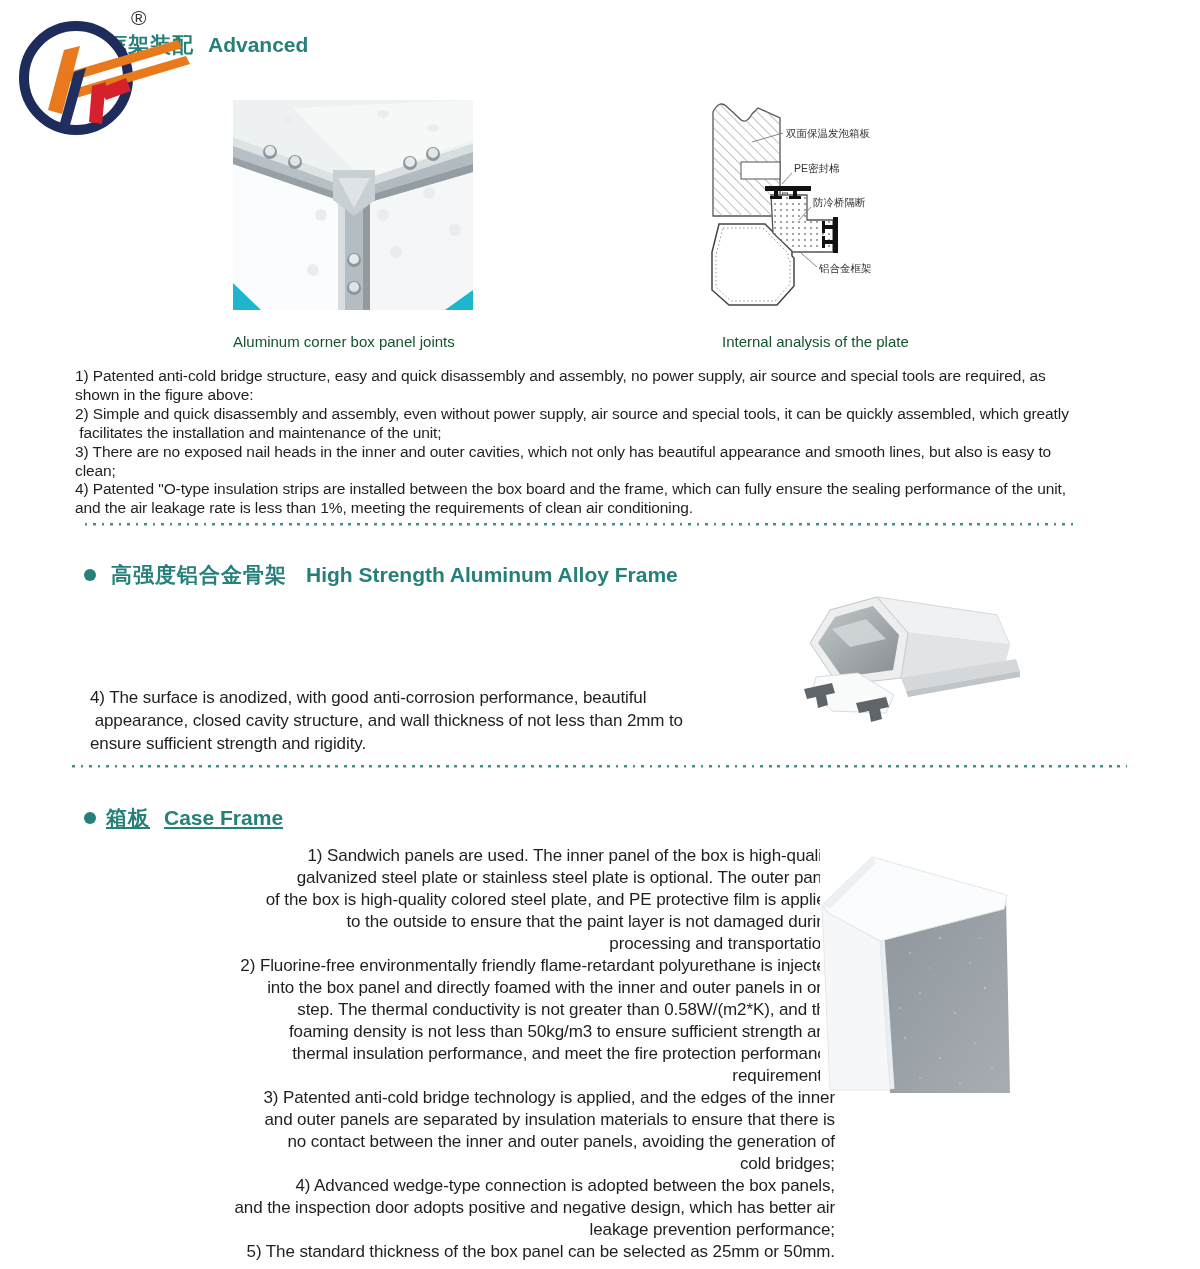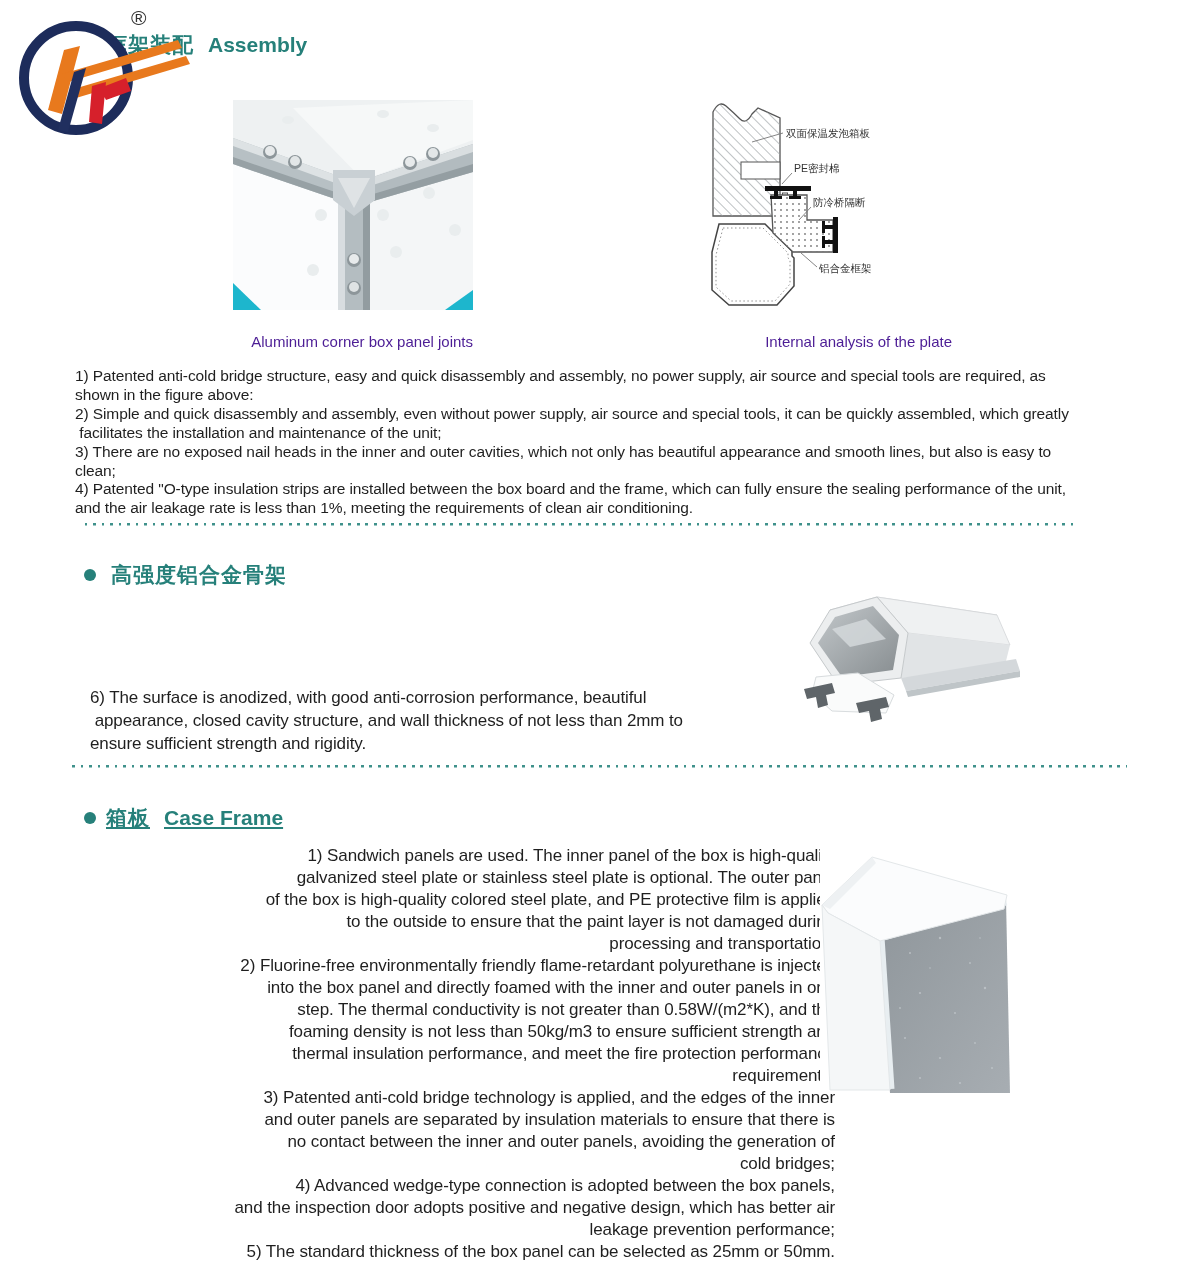--- a/index.html
+++ b/index.html
@@ -11,21 +11,21 @@
             font-weight:bold;font-size:21px;white-space:nowrap;}
   .sec-head .dot{width:12px;height:12px;border-radius:50%;background:#26807a;flex:0 0 auto;}
   .sec-head .zh{letter-spacing:1px;}
   .sec-head .en{margin-left:4px;}
   
   .para{position:absolute;white-space:pre-wrap;color:#1f1f1f;letter-spacing:-0.1px;}
   .para.small{font-size:15.5px;line-height:18.9px;}
   .para.big{font-size:17px;line-height:23.2px;}
   .para.case{font-size:17px;line-height:22px;text-align:right;}
   
-  .caption{position:absolute;text-align:right;color:#4c1d95;font-size:15px;}
+  .caption{position:absolute;text-align:left;color:#14532d;font-size:15px;}
   
   .divider{position:absolute;height:3px;
      background-image:repeating-linear-gradient(to right,#3f918b 0 2.5px,transparent 2.5px 8.5px);
      background-size:100% 2.5px;background-repeat:no-repeat;background-position:0 0;}
   .reg{position:absolute;font-size:21px;color:#333;}
   svg text{font-family:"Liberation Sans", sans-serif;}
 </style>
 </head>
 <body>
 
@@ -37,21 +37,21 @@
     <polygon points="34,92 50,32 66,28 48,96" fill="#e8791d"></polygon>
     <polygon points="48,56 164,22 168,30 54,64" fill="#e8791d"></polygon>
     <polygon points="56,72 172,38 176,46 62,80" fill="#e8791d"></polygon>
     <polygon points="44,112 60,54 72,50 54,114" fill="#202f5f"></polygon>
     <path d="M78,68 L92,64 L88,106 L75,104 Z M86,70 L112,60 L117,73 L92,82 Z" fill="#d6202b"></path>
   </svg>
 
   <div class="sec-head" style="left:84px;top:31px;">
     <span class="dot"></span>
     <span class="zh">框架装配</span>
-    <span class="en">Assembly</span>
+    <span class="en">Advanced</span>
   </div>
 
   <svg class="abs" style="left:233px;top:100px;" width="240" height="210" viewBox="0 0 240 210">
     <rect x="0" y="0" width="240" height="210" fill="#fdfdfd"></rect>
 
     <polygon points="0,0 240,0 240,47 121,88 0,40" fill="#eef1f2"></polygon>
     <polygon points="60,8 240,0 240,40 130,80" fill="#f6f8f8"></polygon>
 
     <polygon points="0,40 121,88 121,210 0,210" fill="#fbfcfd"></polygon>
     <polygon points="240,47 121,88 121,210 240,210" fill="#f4f6f7"></polygon>
@@ -142,39 +142,40 @@
       <line x1="106" y1="153" x2="122" y2="167"></line>
     </g>
 
     <text x="91" y="37" font-size="10.5" fill="#333">双面保温发泡箱板</text>
     <text x="99" y="72" font-size="10.5" fill="#333">PE密封棉</text>
     <text x="118" y="106" font-size="10.5" fill="#333">防冷桥隔断</text>
     <text x="124" y="172" font-size="10.5" fill="#333">铝合金框架</text>
   </svg>
 
   <div class="caption" style="left:233px;top:333px;width:240px;">Aluminum corner box panel joints</div>
-  <div class="caption" style="left:657px;top:333px;width:295px;">Internal analysis of the plate</div>
+  <div class="caption" style="left:722px;top:333px;width:295px;">Internal analysis of the plate</div>
 
   <div class="para small" style="left:75px;top:367px;width:1090px;">1) Patented anti-cold bridge structure, easy and quick disassembly and assembly, no power supply, air source and special tools are required, as
 shown in the figure above:
 2) Simple and quick disassembly and assembly, even without power supply, air source and special tools, it can be quickly assembled, which greatly
  facilitates the installation and maintenance of the unit;
 3) There are no exposed nail heads in the inner and outer cavities, which not only has beautiful appearance and smooth lines, but also is easy to
 clean;
 4) Patented "O-type insulation strips are installed between the box board and the frame, which can fully ensure the sealing performance of the unit,
 and the air leakage rate is less than 1%, meeting the requirements of clean air conditioning.</div>
 
   <div class="divider" style="left:85px;top:523px;width:992px;"></div>
 
   <div class="sec-head" style="left:84px;top:561px;gap:15px;">
     <span class="dot"></span>
     <span class="zh">高强度铝合金骨架</span>
+    <span class="en">High Strength Aluminum Alloy Frame</span>
   </div>
 
-  <div class="para big" style="left:90px;top:686px;width:740px;">6) The surface is anodized, with good anti-corrosion performance, beautiful
+  <div class="para big" style="left:90px;top:686px;width:740px;">4) The surface is anodized, with good anti-corrosion performance, beautiful
  appearance, closed cavity structure, and wall thickness of not less than 2mm to
 ensure sufficient strength and rigidity.</div>
 
   <svg class="abs" style="left:798px;top:585px;" width="230" height="150" viewBox="0 0 230 150">
     <defs>
       <linearGradient id="tubeIn" x1="0" y1="0" x2="1" y2="1">
         <stop offset="0" stop-color="#c2c7ca"></stop>
           <stop offset="1" stop-color="#878d90"></stop>
       </linearGradient>
       <linearGradient id="coreGrad" x1="0" y1="0" x2="1" y2="1">

